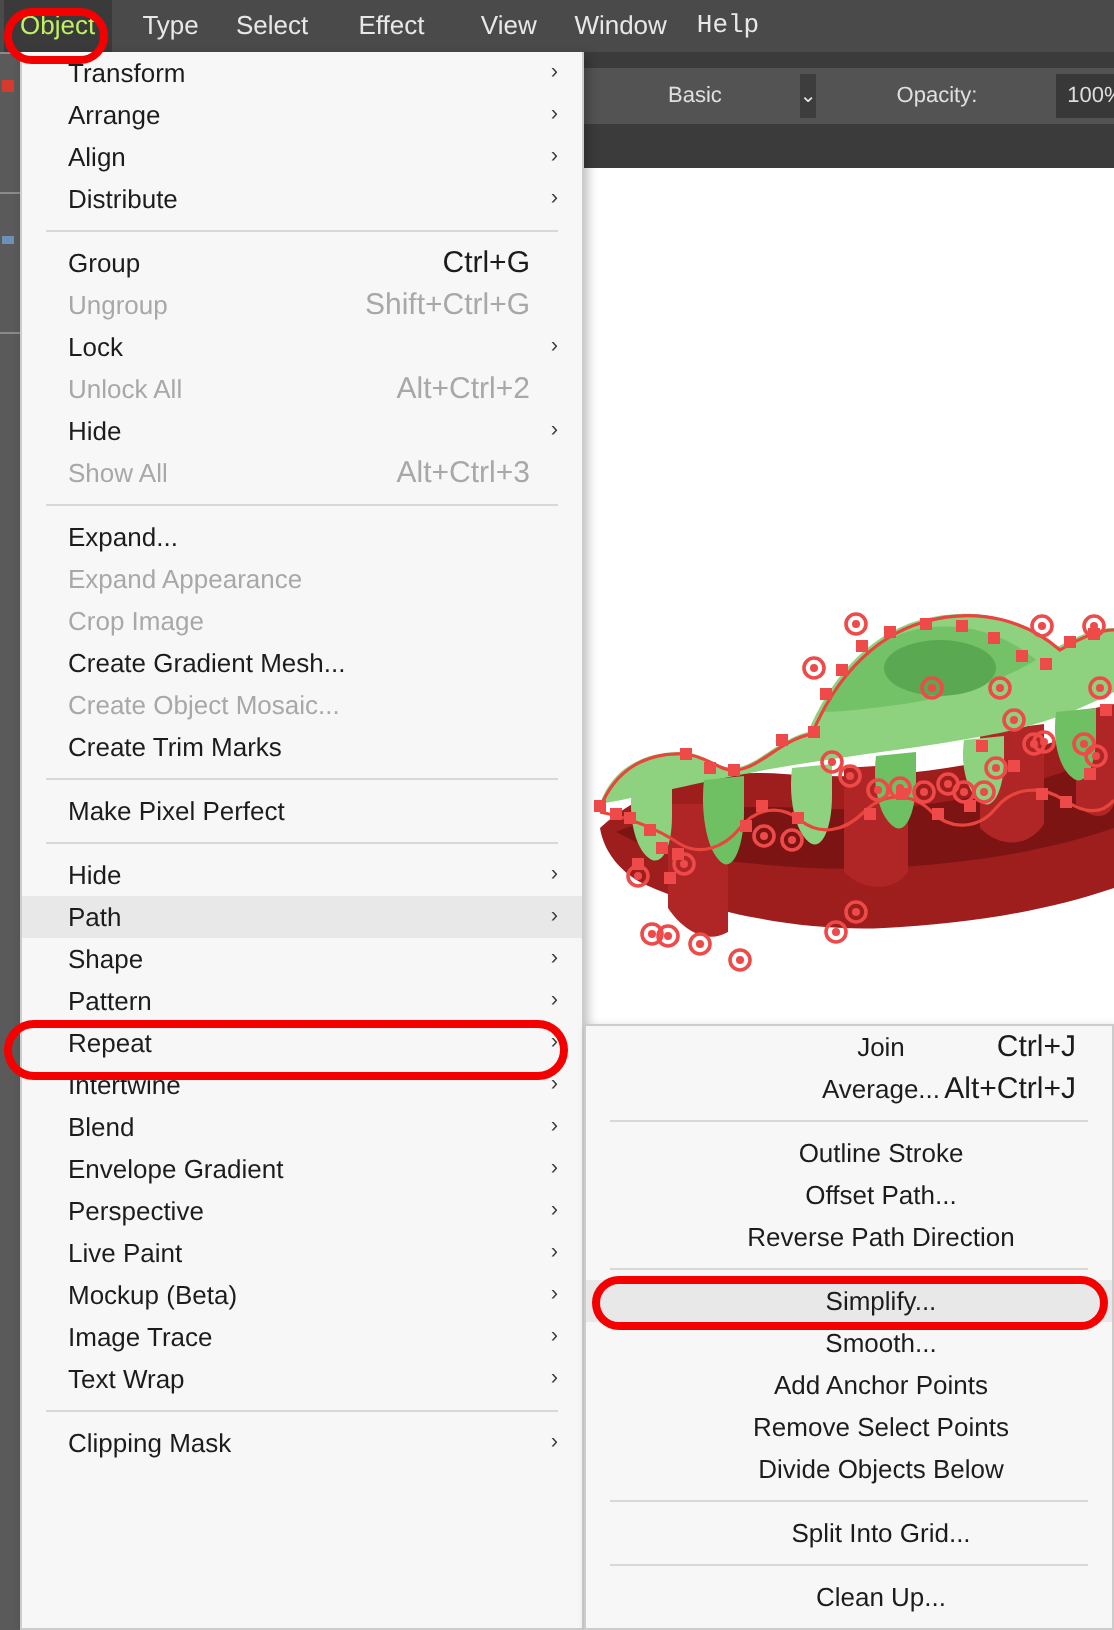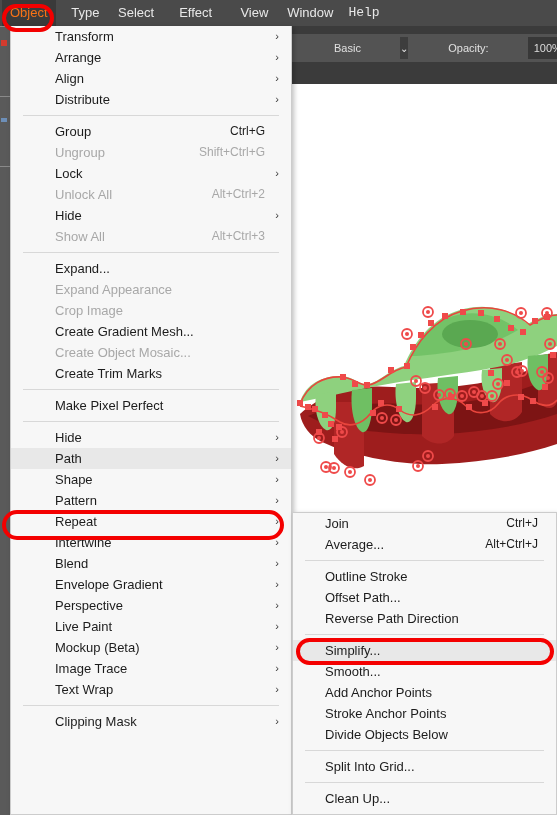--- a/index.html
+++ b/index.html
@@ -13,21 +13,21 @@
 
   
   .menubar{
     position:absolute; left:0; top:0; width:557px; height:26px;
     background:#4a4a4a;
   }
   .menubar-item{
     position:absolute; top:0; height:26px; line-height:26px;
     color:#e8e8e8; font-size:13px; padding:0 8px; white-space:nowrap;
   }
-  .menubar-item.active{ background:#3a3a3a; color:#f97316; }
+  .menubar-item.active{ background:#3a3a3a; color:#bef264; }
 
   .toolstrip{
     position:absolute; left:0; top:26px; width:10px; height:789px;
     background:#5a5a5a;
   }
   .toolstrip .tp{ position:absolute; left:0; width:10px; height:1px; background:#8a8a8a; }
   .toolstrip .tr{ position:absolute; left:1px; width:6px; height:6px; background:#d23b2e; }
   .toolstrip .tb{ position:absolute; left:1px; width:6px; height:4px; background:#6d8fb8; }
 
   .control-bar{
@@ -69,29 +69,30 @@
   
   .menu{
     position:absolute; left:10px; top:26px; width:282px; height:789px;
     background:#f7f7f7; border:1px solid #cccccc; border-top:none;
     box-shadow:2px 2px 5px rgba(0,0,0,0.25);
   }
   .submenu{
     position:absolute; left:292px; top:512px; width:265px; height:303px;
     background:#f7f7f7; border:1px solid #cccccc;
     box-shadow:2px 2px 5px rgba(0,0,0,0.25);
+    text-align:center;
   }
   .mi{
     position:relative; height:21px; line-height:21px;
-    font-size:13px; color:#1c1c1c; padding-left:44px; white-space:nowrap;
+    font-size:13px; color:#1c1c1c; padding-left:23px; white-space:nowrap;
   }
   .mi.dis{ color:#a8a8a8; }
   .mi.hl{ background:#e8e8e8; }
   .mi .sc{
-    position:absolute; right:26px; top:0; font-size:12px; color:#1c1c1c;
+    position:absolute; right:26px; top:0; font-size:15px; color:#1c1c1c;
   }
   .mi.dis .sc{ color:#a8a8a8; }
   .mi .ch{
     position:absolute; right:12px; top:0; font-size:11px; color:#3a3a3a;
     font-family:"Liberation Sans", sans-serif;
   }
   .sep{ height:1px; background:#d8d8d8; margin:5px 12px 5px 12px; }
   .sub .mi{ padding-left:32px; }
   .sub .mi .sc{ right:18px; }
 
@@ -331,21 +332,21 @@
       <div class="mi"><span>Join</span><span class="sc">Ctrl+J</span></div>
       <div class="mi"><span>Average...</span><span class="sc">Alt+Ctrl+J</span></div>
       <div class="sep"></div>
       <div class="mi"><span>Outline Stroke</span></div>
       <div class="mi"><span>Offset Path...</span></div>
       <div class="mi"><span>Reverse Path Direction</span></div>
       <div class="sep"></div>
       <div class="mi hl"><span>Simplify...</span></div>
       <div class="mi"><span>Smooth...</span></div>
       <div class="mi"><span>Add Anchor Points</span></div>
-      <div class="mi"><span>Stroke Anchor Points</span></div>
+      <div class="mi"><span>Remove Select Points</span></div>
       <div class="mi"><span>Divide Objects Below</span></div>
       <div class="sep"></div>
       <div class="mi"><span>Split Into Grid...</span></div>
       <div class="sep"></div>
       <div class="mi"><span>Clean Up...</span></div>
     </div>
 
   <div class="oval" id="oval-object"></div>
   <div class="oval" id="oval-path"></div>
   <div class="oval" id="oval-simplify"></div>

